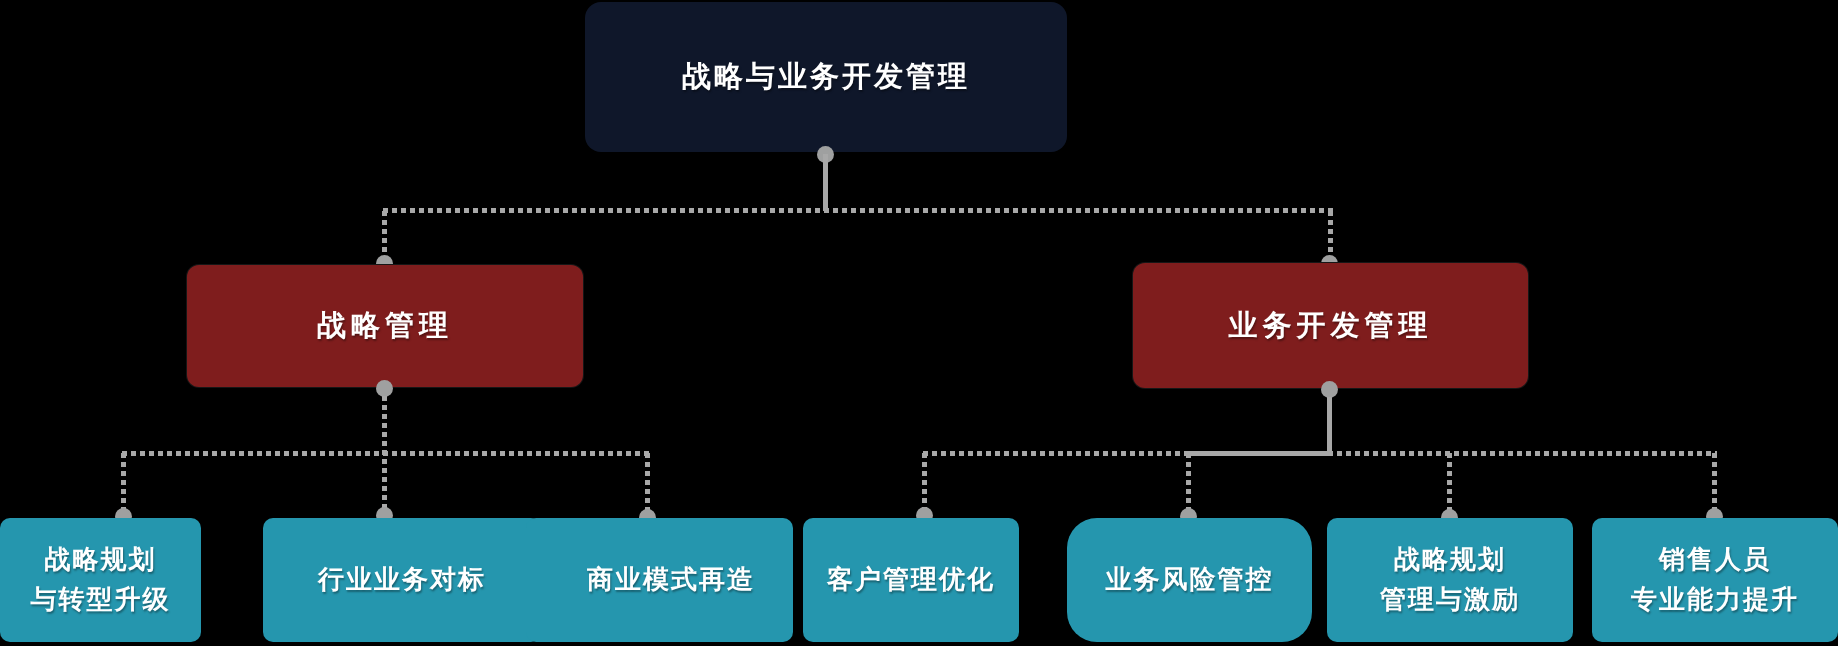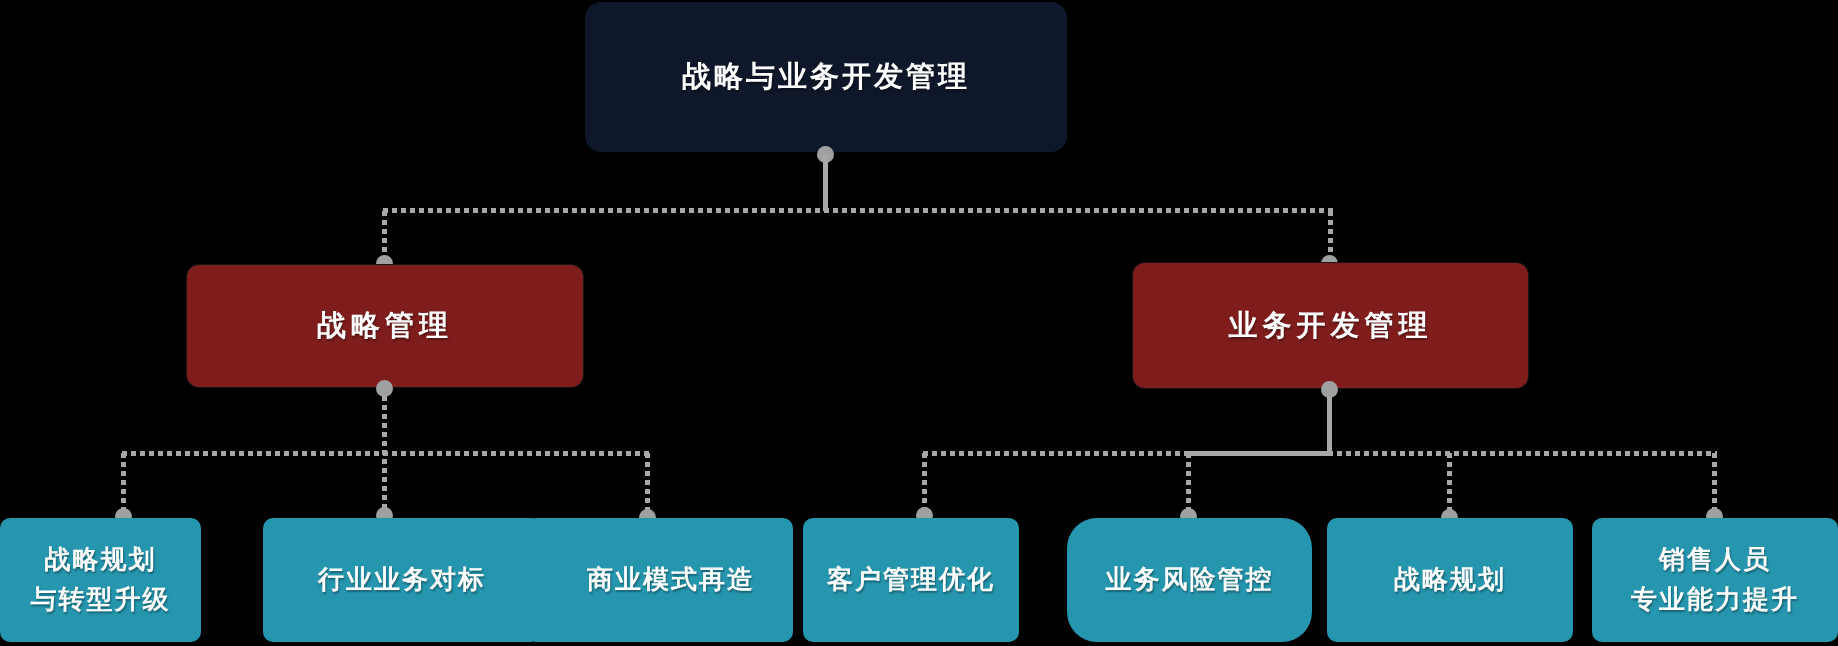--- a/index.html
+++ b/index.html
@@ -110,19 +110,20 @@
   <div class="node l3-node l3-4">
     <span class="line">客户管理优化</span>
 
   </div>
   <div class="node l3-node l3-5">
     <span class="line">业务风险管控</span>
 
   </div>
   <div class="node l3-node l3-6">
     <span class="line">战略规划</span>
+    <span class="line">管理与激励</span>
   </div>
   <div class="node l3-node l3-7">
     <span class="line">销售人员</span>
     <span class="line">专业能力提升</span>
   </div>
 
 </div>
 
 </body></html>

